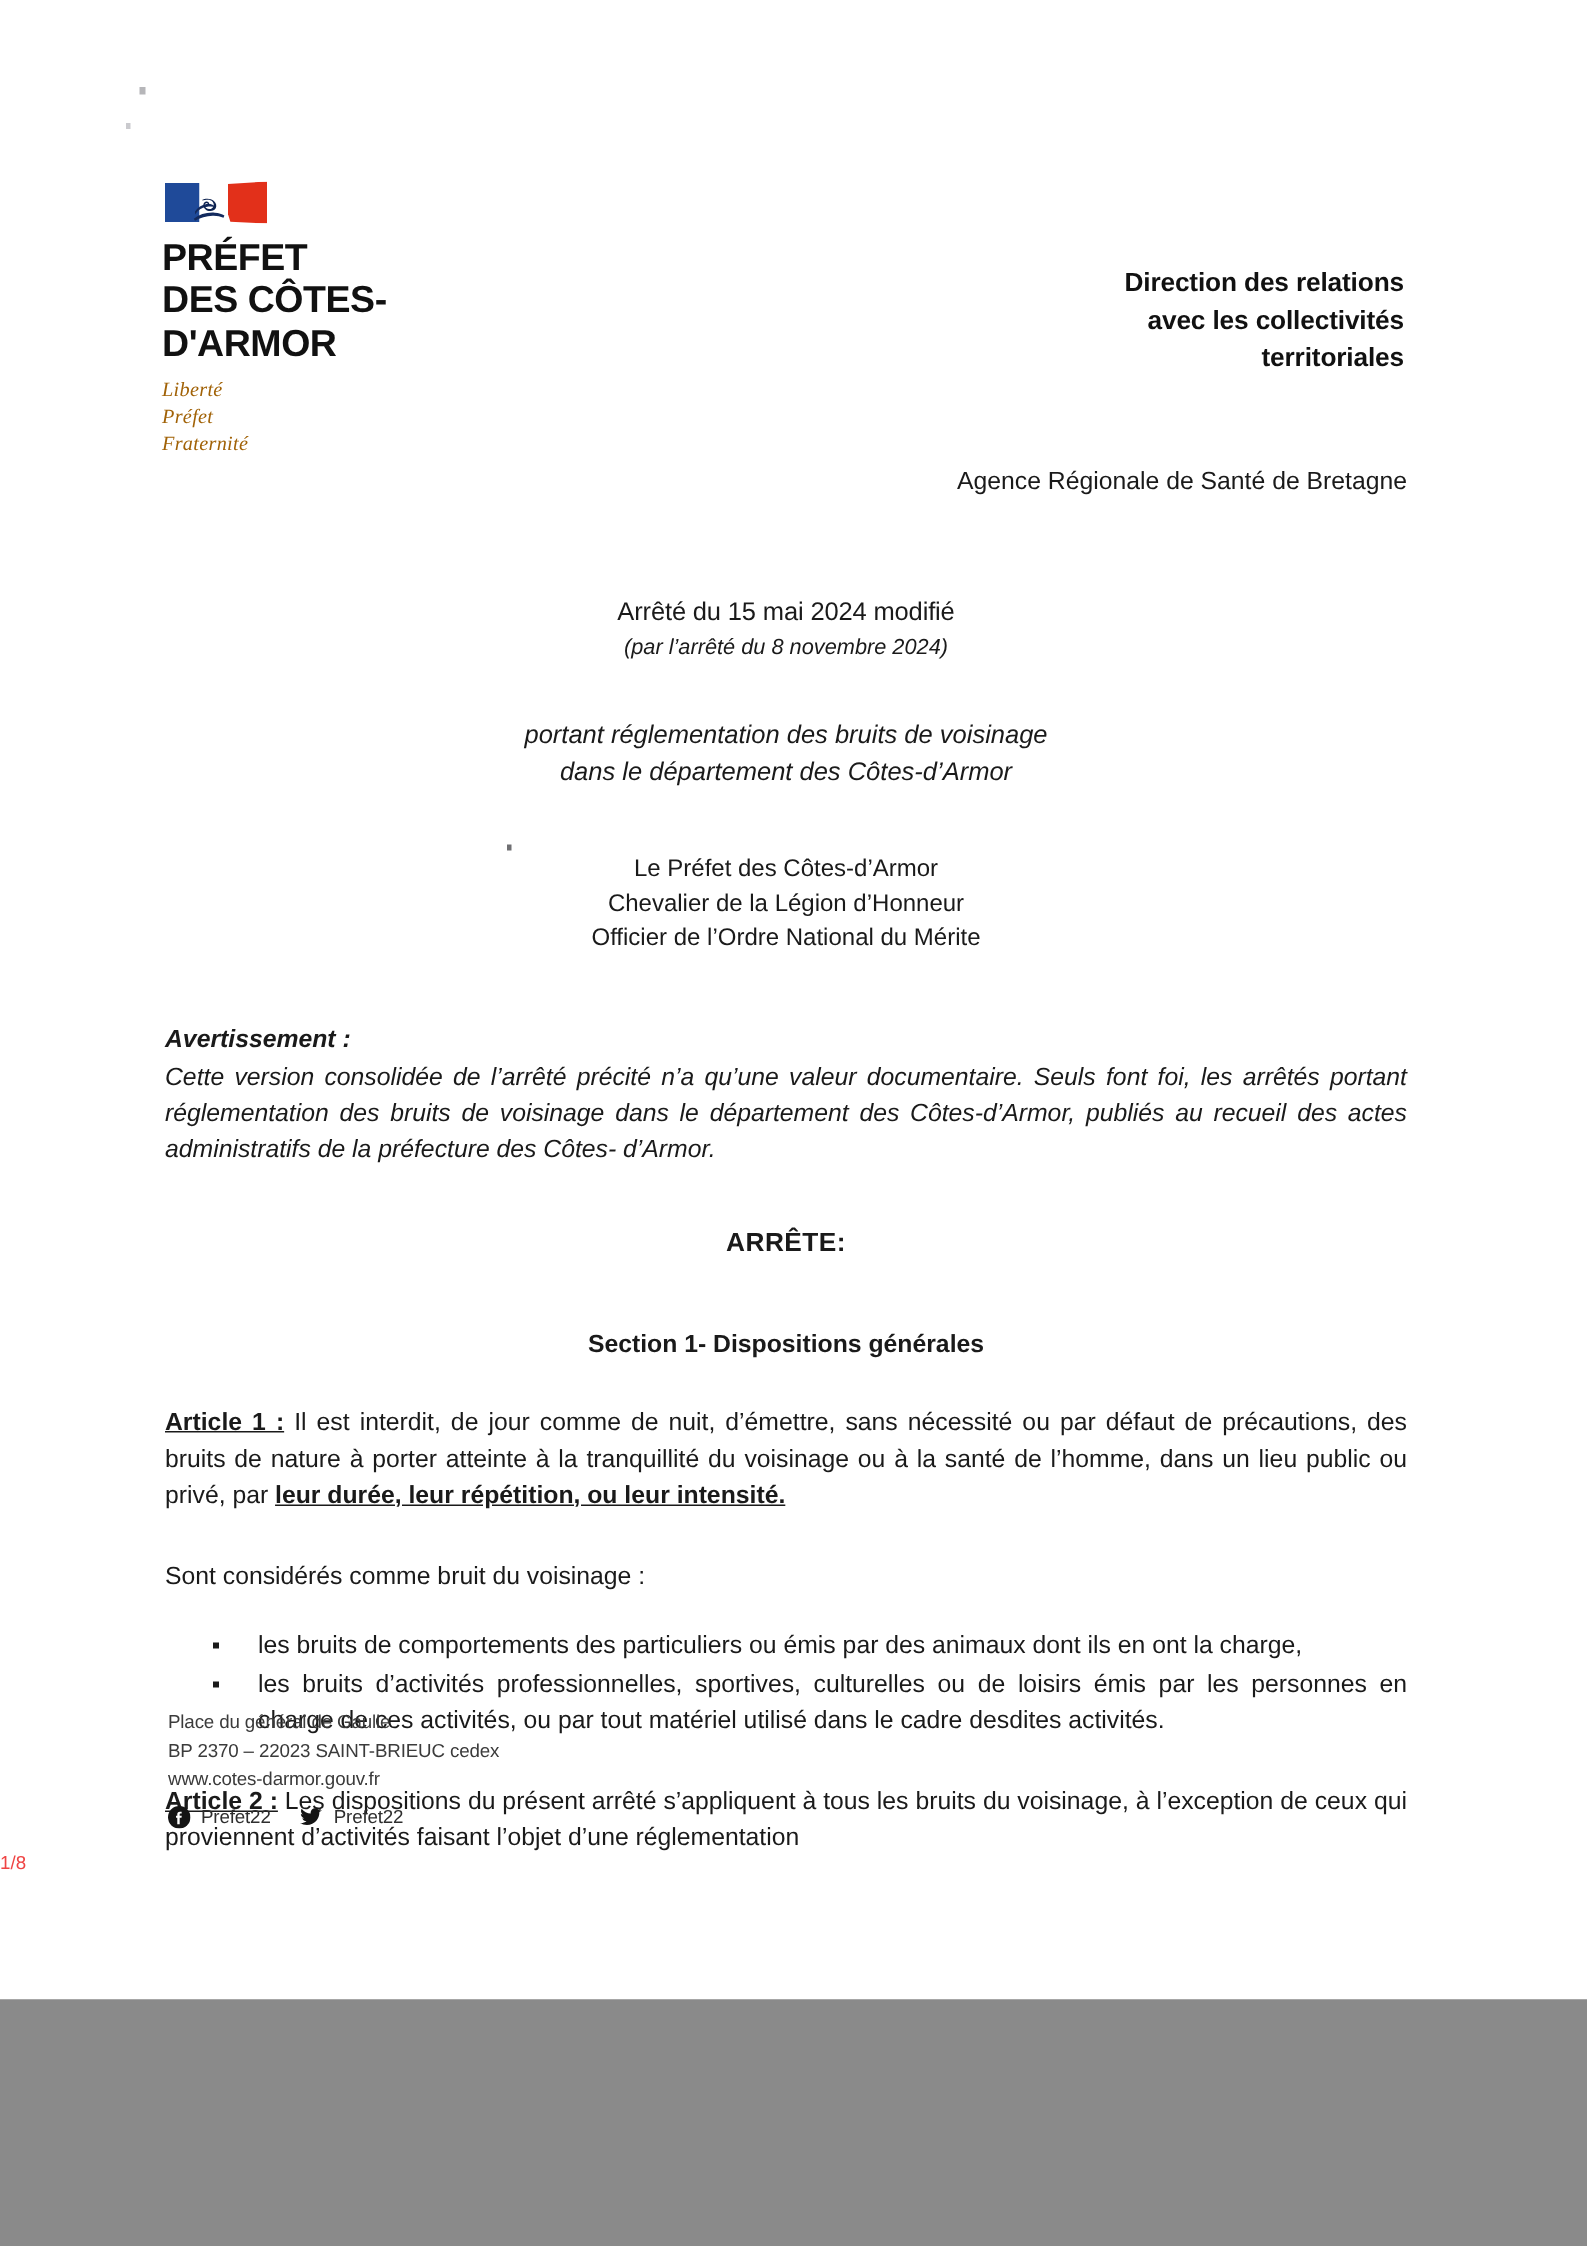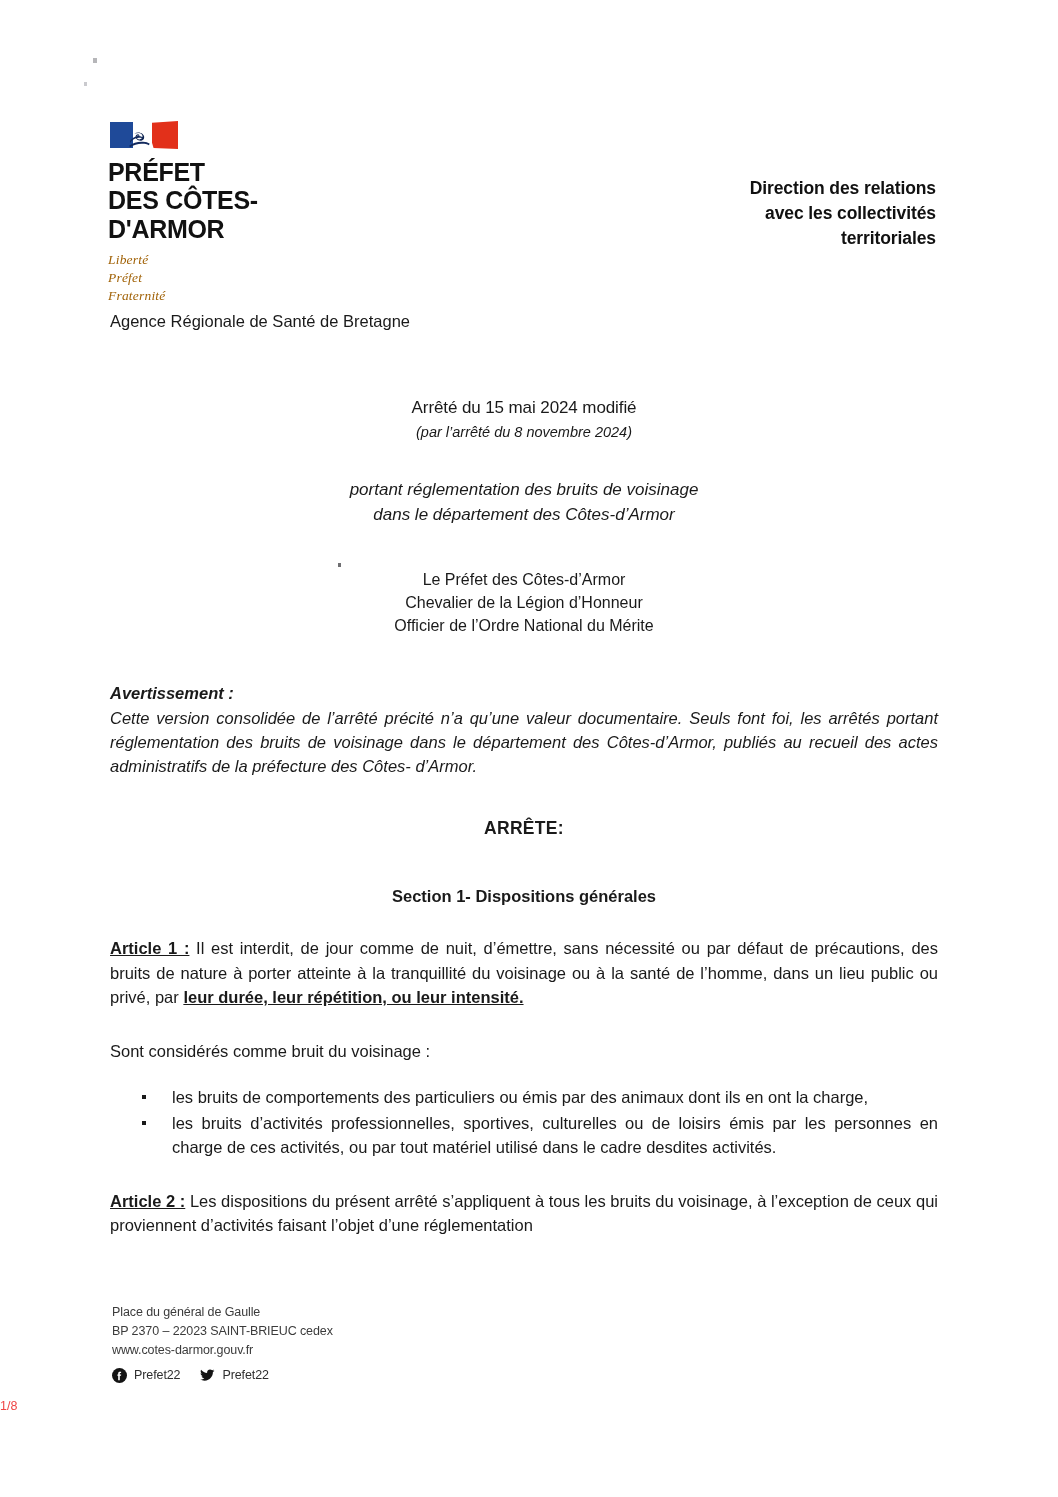--- a/index.html
+++ b/index.html
@@ -7,21 +7,21 @@
     margin: 0;
     padding: 0;
     background: #8a8a8a;
   }
   body {
     font-family: "Liberation Sans", sans-serif;
   }
   .page {
     position: relative;
     width: 1058px;
-    height: 1497px;
+    height: 1333px;
     margin: 0 auto;
     background: #ffffff;
     overflow: hidden;
     color: #1a1a1a;
   }
 
   
   .scan-speck {
     position: absolute;
     left: 93px;
@@ -115,20 +115,21 @@
   .content {
     position: absolute;
     left: 110px;
     top: 0;
     width: 828px;
   }
   .addressee {
     margin-top: 312px;
     font-size: 16.5px;
     color: #1a1a1a;
+    text-align: right;
   }
   .doc-title {
     margin-top: 67px;
     text-align: center;
     font-weight: normal;
     font-size: 17px;
     letter-spacing: -0.1px;
   }
   .doc-subtitle-modif {
     margin-top: 6px;

